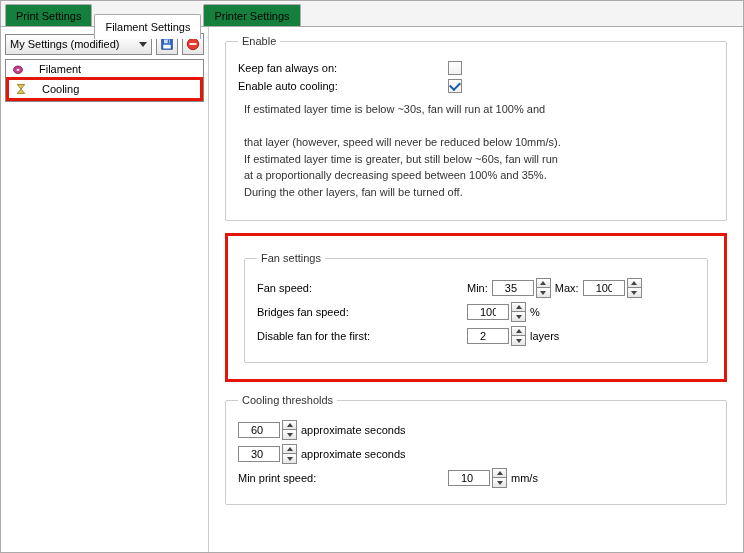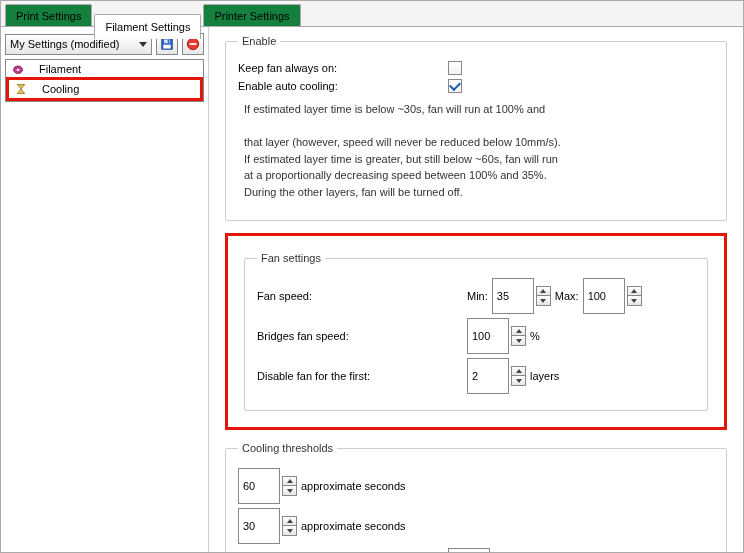--- a/index.html
+++ b/index.html
@@ -112,23 +112,23 @@
     border-top: none; border-right: none;
     transform: rotate(-45deg) translate(1px,-1px);
   }
   .info {
     color: #333; margin: 8px 6px 8px 6px; line-height: 1.5;
   }
   .spinner {
     display: inline-flex; align-items: center;
   }
   .spin-input {
-    width: 42px; height: 36px;
-    border: 1px solid #888;
-    padding: 2px 4px; font-size: 11px;
+    width: 42px; height: 16px;
+    border: 1px solid #888;
+    padding: 2px 12px; font-size: 11px;
   }
   .spin-btns {
     display: flex; flex-direction: column;
     margin-left: 2px;
   }
   .spin-btn {
     width: 15px; height: 10px;
     border: 1px solid #888;
     background: linear-gradient(#fff,#e6e6e6);
     display: flex; align-items: center; justify-content: center;

